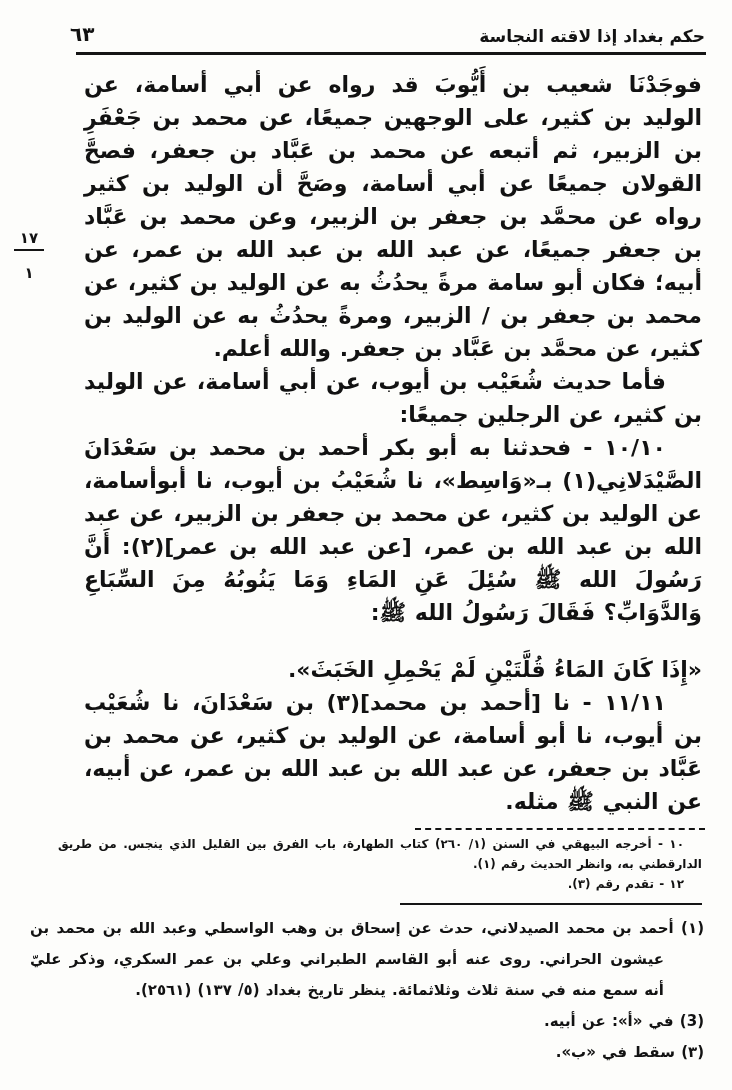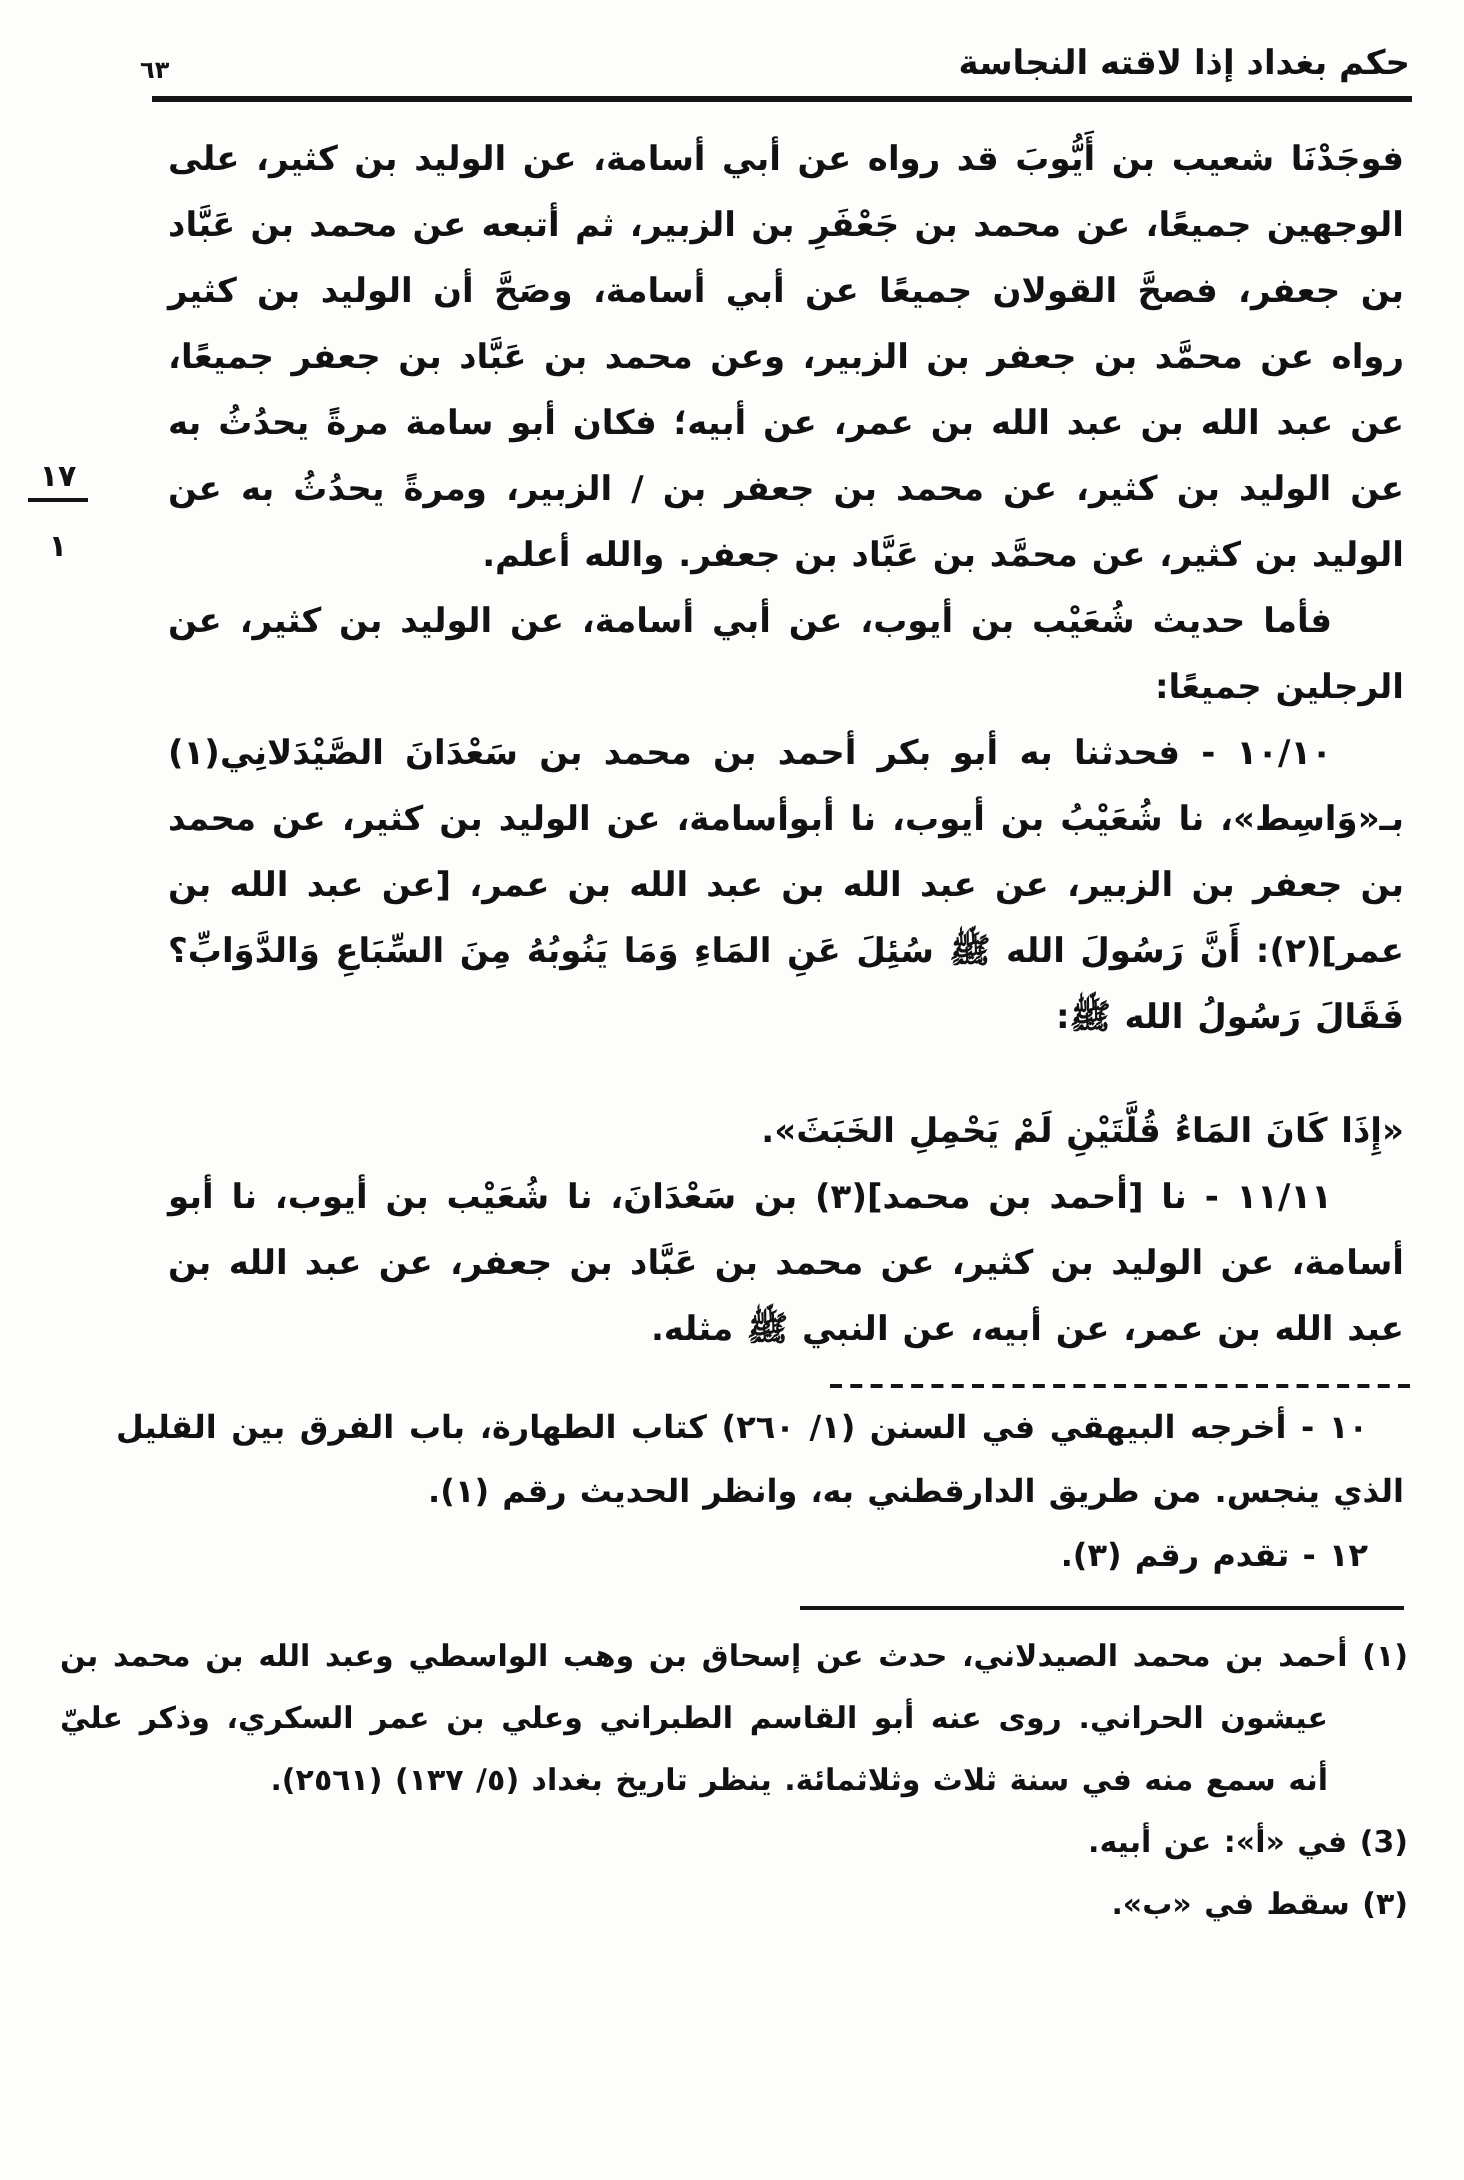--- a/index.html
+++ b/index.html
@@ -16,21 +16,21 @@
   
   .header {
     display: flex;
     justify-content: space-between;
     align-items: flex-end;
     padding: 22px 27px 0 70px;
     font-size: 17px;
     font-weight: bold;
   }
   .h-title { letter-spacing: 0; }
-  .h-num   { font-size: 12px; }
+  .h-num   { font-size: 20px; }
   .header-rule {
     height: 0;
     border-top: 3px solid #151515;
     margin: 6px 26px 0 76px;
   }
   
   .margin-note {
     position: absolute;
     left: 8px;
     top: 216px;
@@ -41,21 +41,21 @@
     line-height: 21px;
   }
   .mn-top { border-bottom: 2px solid #151515; margin: 12px 6px; }
   .mn-bot { }
   
   .bodytext {
     margin: 13px 30px 0 84px;
   }
   .para {
     margin: 0;
-    font-size: 17px;
+    font-size: 22px;
     font-weight: bold;
     line-height: 33px;
     text-align: justify;
     word-spacing: 1px;
   }
   .para.indent { text-indent: 36px; }
   .para.quote  { text-align: right; text-indent: 0; margin-top: 24px; }
   
   .sep-dashed {
     height: 0;
@@ -68,23 +68,23 @@
     border-top: 2.5px solid #151515;
     width: 302px;
     margin: 9px 30px 8px auto;
   }
   
   .takhrij {
     margin: 4px 30px 0 58px;
   }
   .tnote {
     margin: 0;
-    font-size: 16px;
+    font-size: 12px;
     font-weight: bold;
-    line-height: 32px;
+    line-height: 20px;
     text-align: justify;
     text-indent: 18px;
     word-spacing: 1px;
   }
   
   .footnotes {
     margin: 2px 28px 0 30px;
   }
   .fnote {
     margin: 0;

